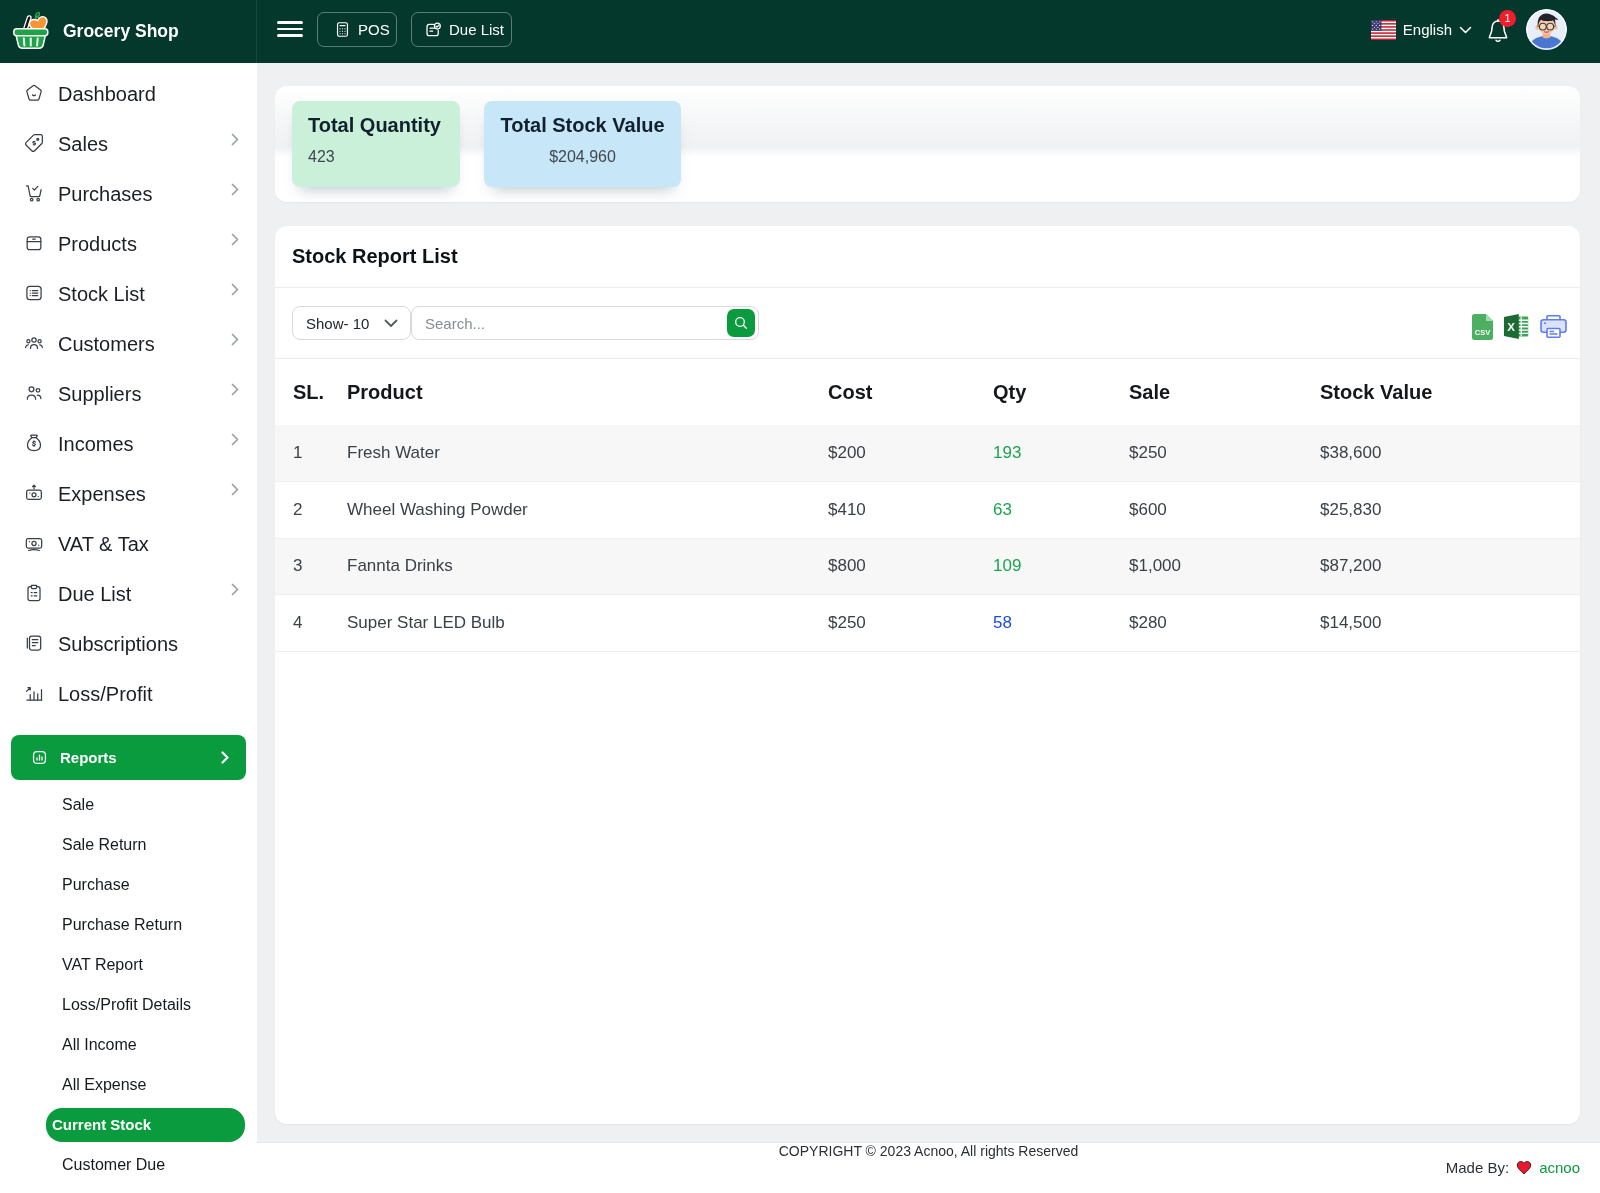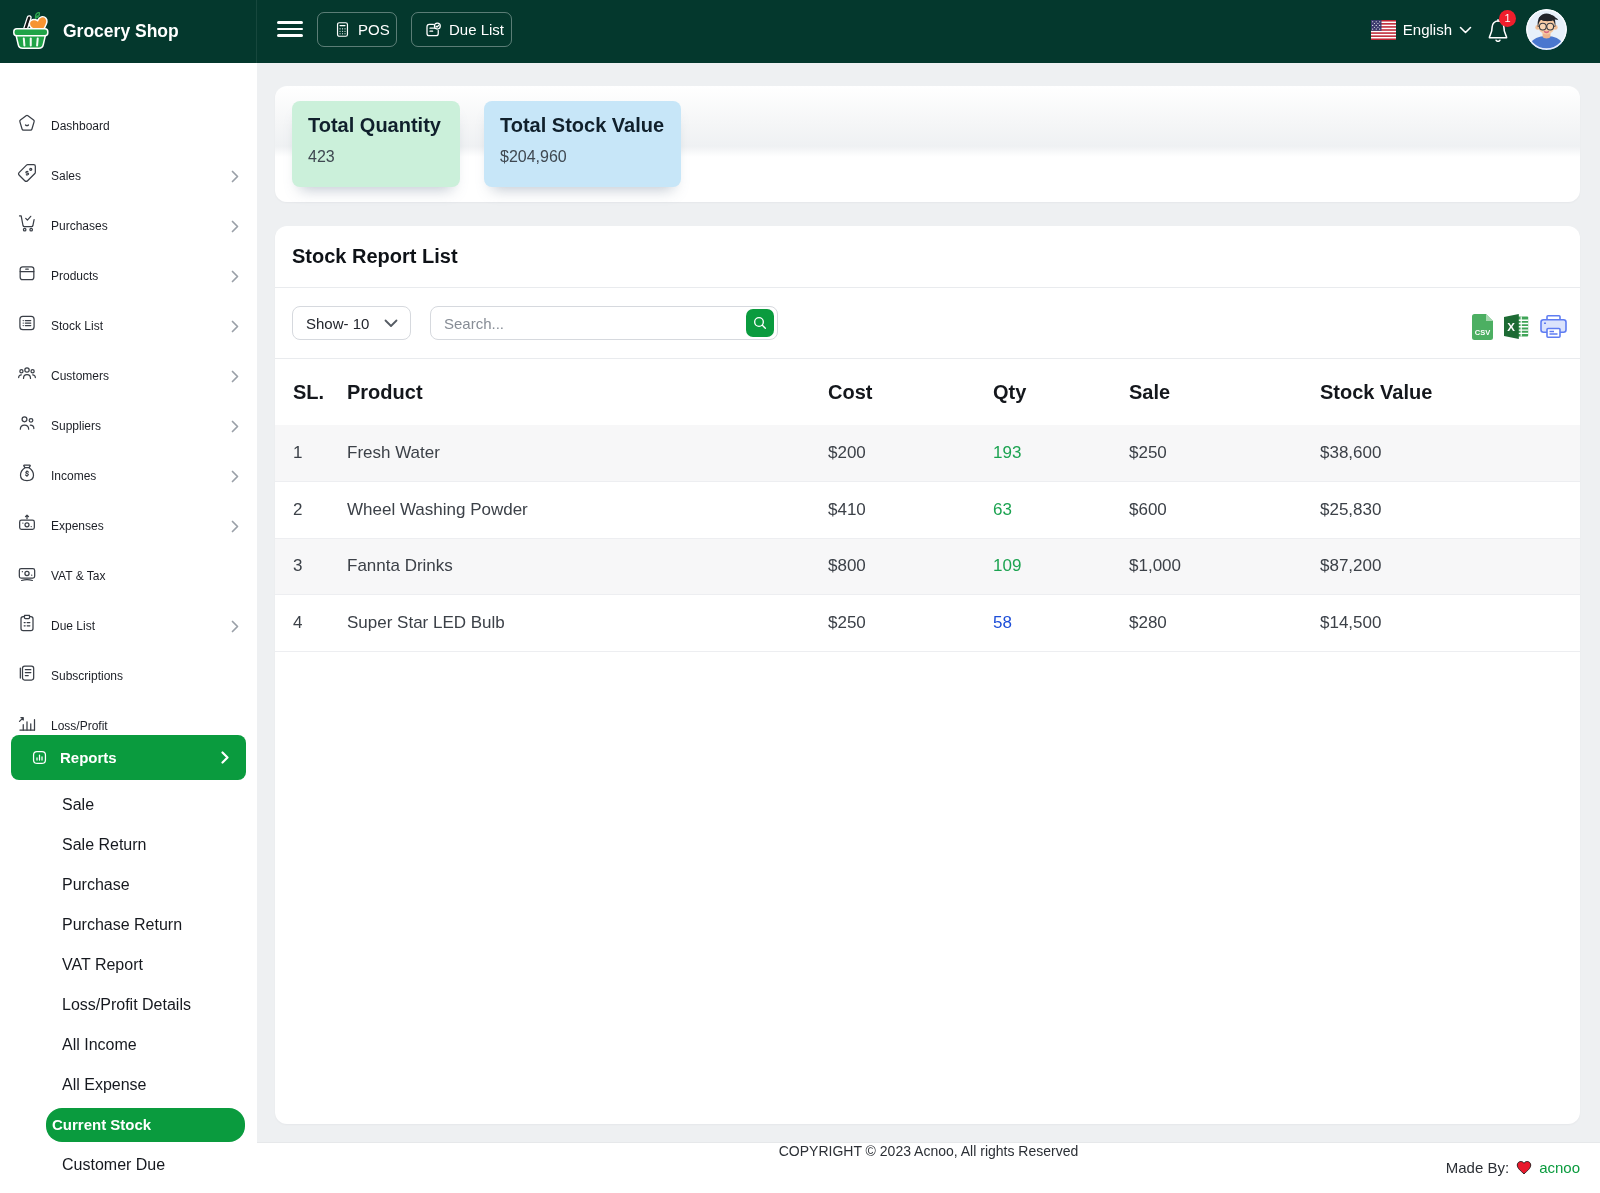--- a/index.html
+++ b/index.html
@@ -13,41 +13,41 @@
 .hamb span { display:block; height:2.6px; background:#fff; border-radius:2px; }
 .topbtn svg { flex:0 0 auto; }
 .topbtn { white-space:nowrap; margin-top:-4px; height:35px; border:1px solid rgba(255,255,255,0.35); border-radius:7px; display:flex; align-items:center; color:#fff; font-size:15px; padding:0 15px; margin-left:14px; gap:8px; }
 .topright { margin-left:auto; margin-top:-3.5px; display:flex; align-items:center; }
 .lang { display:flex; align-items:center; gap:7px; color:#fff; font-size:15px; }
 .bellwrap { position:relative; margin-left:15px; width:22px; height:24px; }
 .badge { position:absolute; top:-8px; left:12px; background:#f01e2c; color:#fff; min-width:17px; height:17px; border-radius:9px; font-size:11px; display:flex; align-items:center; justify-content:center; }
 .avatar { margin-left:17px; margin-right:33px; width:41px; height:41px; border-radius:50%; overflow:hidden; }
 
 .sidebar { position:absolute; top:63px; left:0; width:257px; height:1130px; background:#fff; padding-top:20px; }
-.sitem { height:50px; display:flex; align-items:flex-end; padding:0 18px 0 17px; color:#1c1f26; font-size:12px; }
+.sitem { height:50px; display:flex; align-items:flex-start; padding:0 18px 0 24px; color:#1c1f26; font-size:20px; }
 .sitem .sicon { width:20px; height:20px; margin-right:14px; flex:0 0 auto; }
 .sitem .chev { margin-left:auto; }
 .reports-btn { margin:2px 11px 4.5px 11px; height:45px; background:#0a9b3e; border-radius:8px; display:flex; align-items:center; padding:0 17px 0 21px; color:#fff; font-size:15px; font-weight:bold; }
 .reports-btn .sicon { width:15px; height:15px; margin-right:13px; }
 .sub { height:40px; display:flex; align-items:center; padding-left:62px; font-size:16px; color:#16191f; }
 .sub.active { background:#0a9b3e; color:#fff; margin:3px 12px 3px 46px; height:34px; padding-left:6px; border-radius:16px; font-weight:bold; font-size:15px; }
 
 .main { position:absolute; left:257px; top:63px; width:1343px; height:1079px; background:#eef0f2; }
 .panel { background:#fff; border-radius:12px; margin:0 20px 0 18px; box-shadow:0 1px 2px rgba(15,23,42,0.04); }
 .panel1 { margin-top:23px; height:116px; padding:15px 17px; display:flex; gap:24px; background:linear-gradient(180deg, #ffffff 0%, #f5f6f7 32%, #eff1f3 52%, #ffffff 61%); border-radius:12px; }
 .card { border-radius:8px; padding:13px 16px; box-shadow:0 10px 14px -8px rgba(107,124,147,0.45); }
 .card .ct { font-size:20px; font-weight:bold; color:#10202c; }
 .card .cv { font-size:16px; color:#3f4851; margin-top:11px; }
 .card-green { background:#cbf0da; width:168px; }
-.card-blue { background:#c7e6f8; width:197px; }
+.card-blue { background:#c7e6f8; width:197px;text-align:center; }
 .panel2 { margin-top:24px; height:898px; }
 .p2title { height:62px; display:flex; align-items:center; padding-left:17px; font-size:20px; font-weight:bold; color:#0e1217; border-bottom:1px solid #e9ebee; }
 .controls { height:71px; display:flex; align-items:center; padding-left:17px; border-bottom:1px solid #e9ebee; position:relative; }
 .showsel { width:119px; height:34px; border:1px solid #d6d9de; border-radius:8px; display:flex; align-items:center; padding:0 12px 0 13px; font-size:15px; color:#23262d; }
-.searchbox { width:348px; height:34px; border:1px solid #d6d9de; border-radius:8px; margin-left:19px; display:flex; align-items:center; padding:3px;gap:6px; }
+.searchbox { width:348px; height:34px; border:1px solid #d6d9de; border-radius:8px; display:flex; align-items:center; padding:3px;gap:6px; }
 .searchbox .ph { color:#878d96; font-size:15px; padding-left:10px; }
 .searchbtn { margin-left:auto; width:28px; height:28px; background:#0a9b3e; border-radius:7px; display:flex; align-items:center; justify-content:center; }
 .exports { position:absolute; right:13px; top:3px; height:71px; display:flex; align-items:center; gap:11px; }
 
 table.rep { width:100%; border-collapse:collapse; table-layout:fixed; }
 table.rep th { text-align:left; font-size:20px; color:#14171c; height:66px; font-weight:bold; padding:0 0 0 18px; }
 table.rep td { font-size:17px; color:#3c4148; height:56.5px; padding:0 0 0 18px; }
 table.rep tr.odd td { background:#f7f7f8; }
 table.rep tbody tr td { border-bottom:1px solid #edeef1; }
 table.rep td.qty-g { color:#1ca351; }

